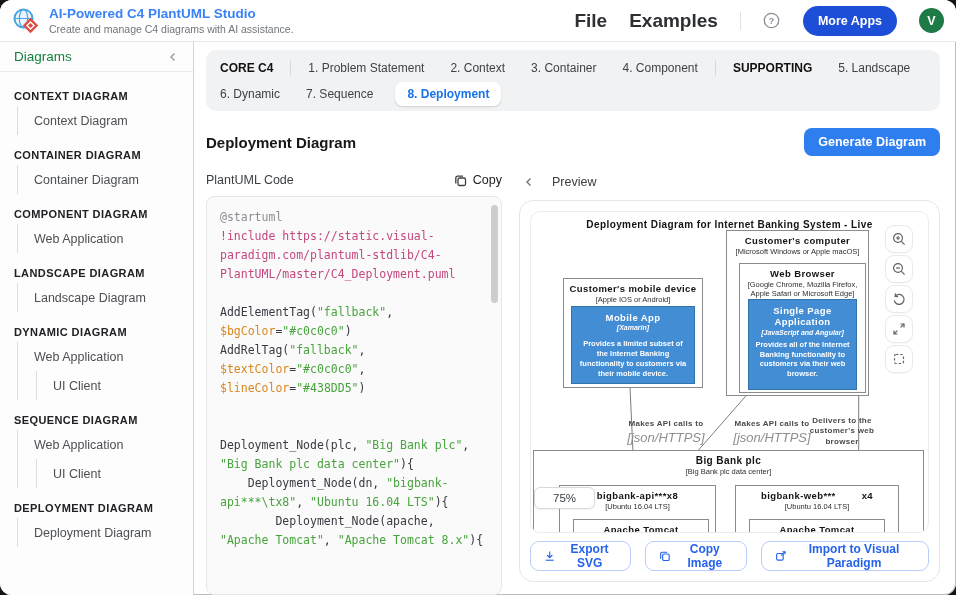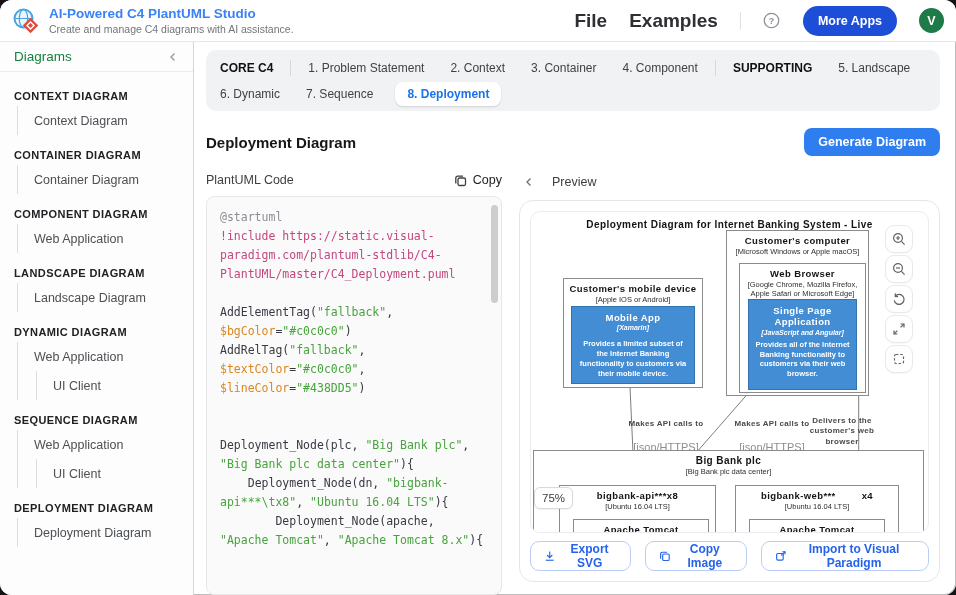--- a/index.html
+++ b/index.html
@@ -85,30 +85,30 @@
   .dnode { position:absolute; border:1px solid #8b8b8b; background:#fff; text-align:center; }
   .dn-name { font-weight:bold; font-size:9.5px; letter-spacing:.4px; margin-top:4px; }
   .dn-tech { font-size:7.5px; color:#2e2e2e; margin-top:1px; line-height:1.25; padding:0 3px; }
   .cbox { position:absolute; background:#438DD5; border:1px solid #3273ae; color:#fff; text-align:center;
           padding:5px 5px 0; }
   .cb-name { font-weight:bold; font-size:9.5px; letter-spacing:.4px; line-height:1.2; }
   .cb-tech { font-size:7px; font-style:italic; font-weight:bold; margin-top:1px; }
   .cb-desc { font-size:7.5px; font-weight:600; margin-top:8px; line-height:1.3; }
   .rel { position:absolute; text-align:center; }
   .rel-label { font-size:8px; font-weight:bold; color:#4a4a4a; letter-spacing:.3px; line-height:1.3; }
-  .rel-tech { font-size:11px; color:#8e8e8e; margin-top:12px; }
+  .rel-tech { font-size:13px; font-style:italic; color:#8e8e8e; margin-top:1px; }
   .dg-lines { position:absolute; inset:0; width:100%; height:100%; }
   .node-title-row { display:flex; justify-content:center; gap:26px; }
 
   .zoom-stack { position:absolute; top:24px; right:26px; display:flex; flex-direction:column; gap:2px; z-index:6; }
   .zoom-btn { width:28px; height:28px; background:#fff; border:1px solid #e9e9eb; border-radius:9px;
               display:flex; align-items:center; justify-content:center; color:#5f6368; cursor:pointer;
               box-shadow:0 1px 1px rgba(0,0,0,.03); }
   .zoom-badge { position:absolute; left:14px; top:286px; background:#fff; border:1px solid #d9d9db;
-                border-radius:6px; padding:4px 7px; font-size:11.5px; color:#3c4043; z-index:6;
+                border-radius:6px; padding:4px 18px; font-size:11.5px; color:#3c4043; z-index:6;
                 box-shadow:0 1px 2px rgba(0,0,0,.06); }
 
   .export-row { display:flex; gap:14px; margin-top:8px; }
   .export-btn { height:30px; background:#fff; border:1px solid #b9cdf8; border-radius:9px; color:#2563eb;
                 font-size:12px; font-weight:600; display:flex; align-items:center; gap:7px;
                 padding:0 13px; cursor:pointer; }
   svg.ic { display:block; }
 </style>
 </head>
 <body>

